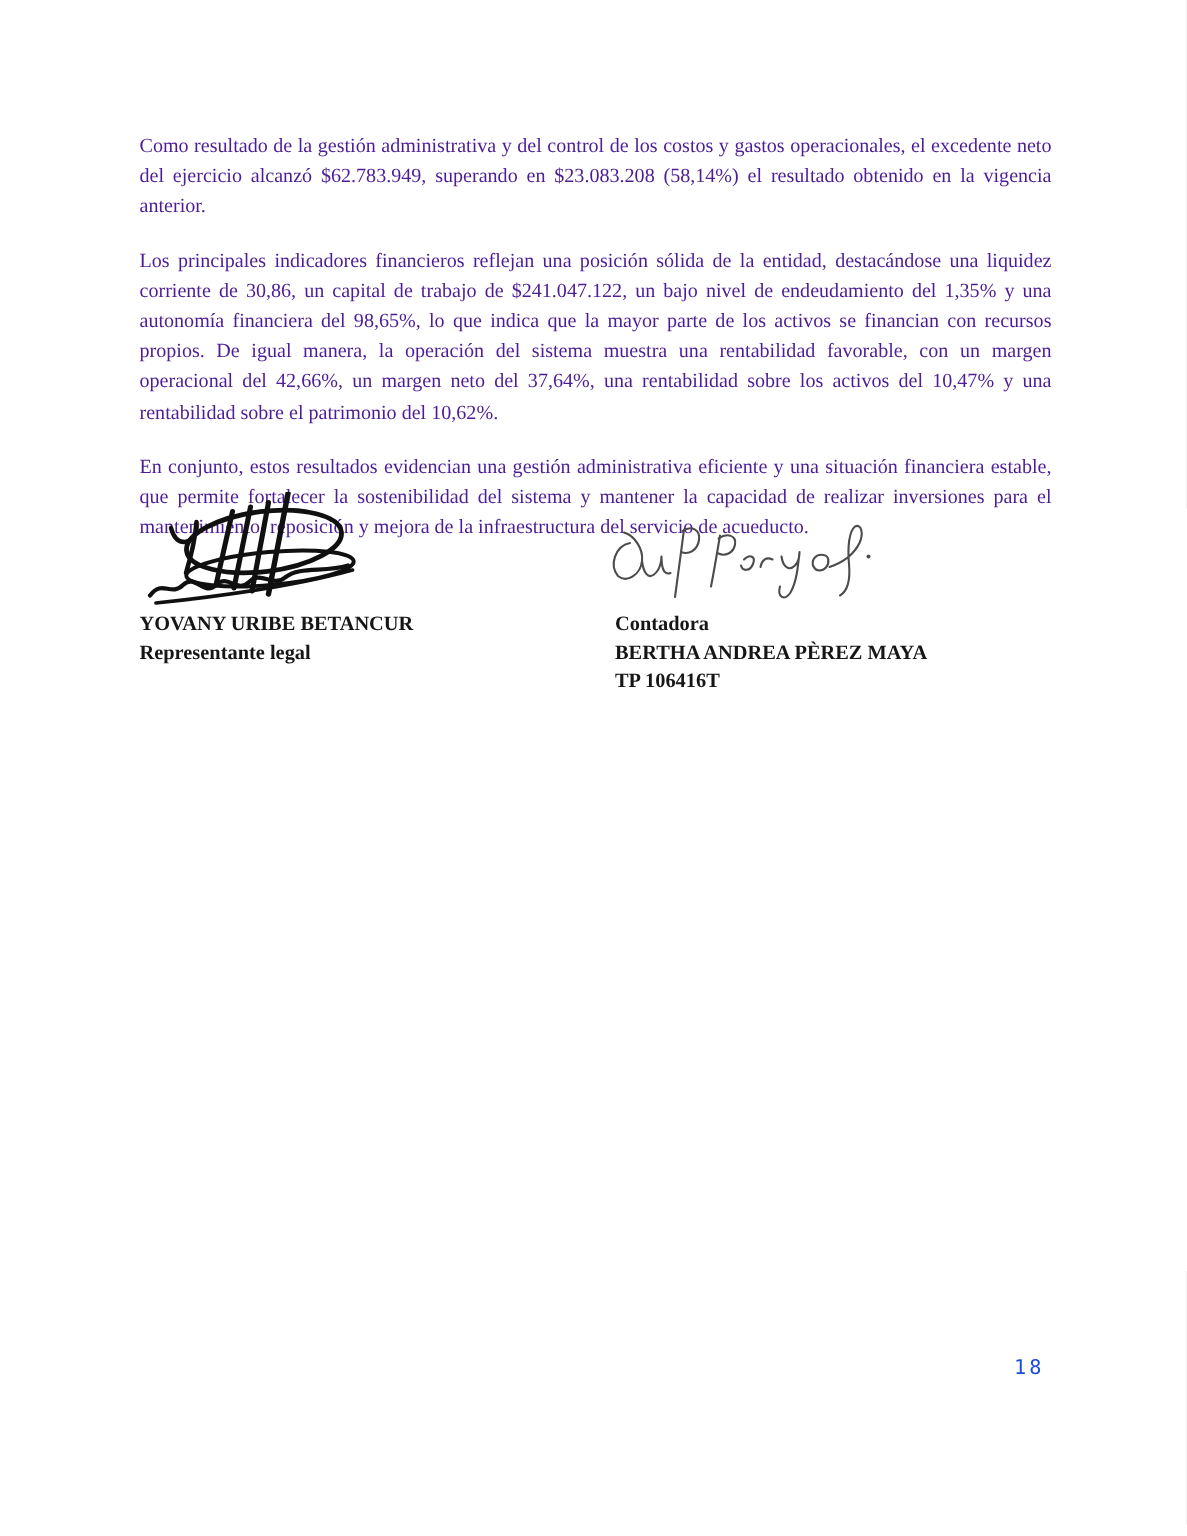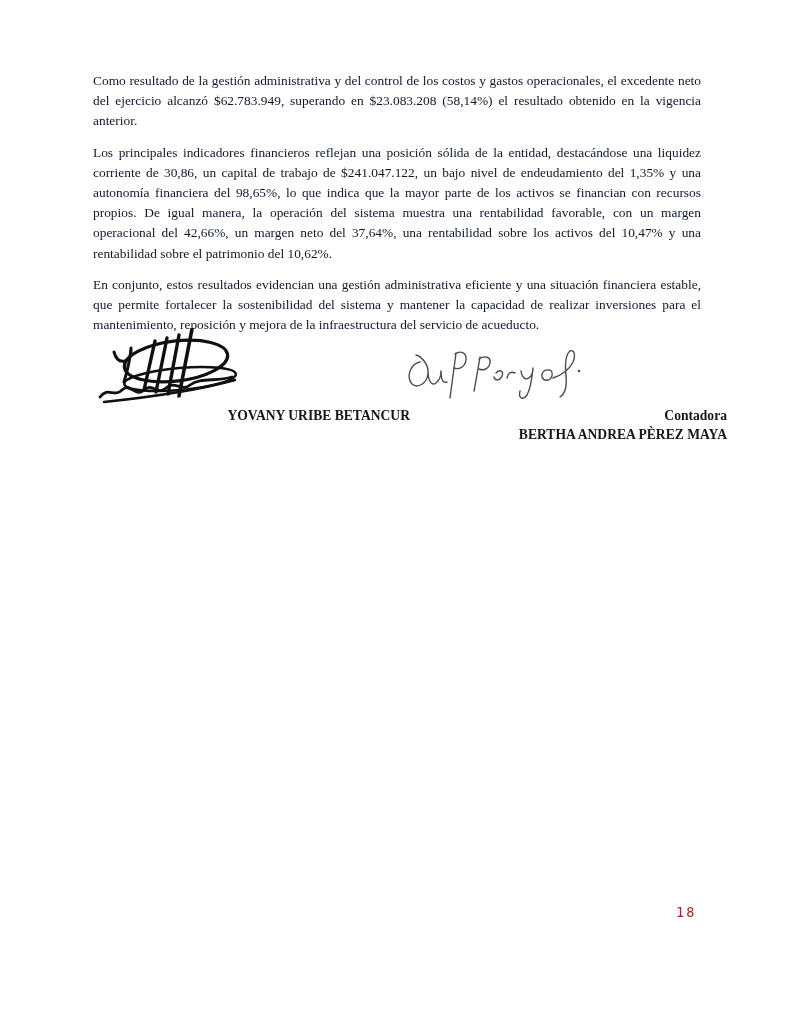--- a/index.html
+++ b/index.html
@@ -12,25 +12,25 @@
     font-family: "Liberation Serif", serif;
     color: #161616;
   }
   .content {
     position: absolute;
     left: 93px;
     top: 71px;
     width: 608px;
   }
   .content p {
-    margin: 0 0 11px 0;
+    margin: 16px 0 11px 0;
     font-size: 13.4px;
     line-height: 20.2px;
     text-align: justify;
-    color: #0f172a;
+    color: #4c1d95;
   }
   .sig-left {
     position: absolute;
     left: 92px;
     top: 328px;
     width: 152px;
     height: 78px;
   }
   .sig-right {
     position: absolute;
@@ -39,35 +39,35 @@
     width: 184px;
     height: 62px;
   }
   .sign-row {
     position: absolute;
     left: 93px;
     top: 406px;
     display: flex;
     width: 640px;
   }
-  .sign-block { width: 317px; text-align: right; }
+  .sign-block { width: 317px; }
   .sign-block .line {
     font-weight: bold;
     font-size: 13.6px;
     line-height: 19px;
     white-space: nowrap;
   }
   .page-number {
     position: absolute;
     left: 676px;
     top: 904px;
     font-family: "DejaVu Sans Mono", monospace;
     font-size: 13.5px;
     letter-spacing: 2px;
-    color: #b91c1c;
+    color: #1d4ed8;
   }
 </style>
 </head>
 <body>
 
 <div class="page">
 
   <div class="content">
     <p>Como resultado de la gestión administrativa y del control de los costos y gastos operacionales, el excedente neto del ejercicio alcanzó $62.783.949, superando en $23.083.208 (58,14%) el resultado obtenido en la vigencia anterior.</p>
     <p>Los principales indicadores financieros reflejan una posición sólida de la entidad, destacándose una liquidez corriente de 30,86, un capital de trabajo de $241.047.122, un bajo nivel de endeudamiento del 1,35% y una autonomía financiera del 98,65%, lo que indica que la mayor parte de los activos se financian con recursos propios. De igual manera, la operación del sistema muestra una rentabilidad favorable, con un margen operacional del 42,66%, un margen neto del 37,64%, una rentabilidad sobre los activos del 10,47% y una rentabilidad sobre el patrimonio del 10,62%.</p>
@@ -101,22 +101,24 @@
       <path d="M118 29 C119 36 123 39 127 35 C130 32 130 28 130 26 C129 36 128 46 124 53 C120 59 115 56 117 49"></path>
       <path d="M146 28 C141 27 138 31 139 35 C141 40 147 39 149 34 C150 30 148 28 146 28"></path>
       <path d="M150 36 C159 33 166 28 170 20 C173 13 171 7 167 9 C163 12 162 23 163 34 C164 45 162 52 157 55"></path>
       <circle cx="176" cy="29" r="1.3" fill="#4c4c4c" stroke="none"></circle>
     </g>
   </svg>
 
   <div class="sign-row">
     <div class="sign-block">
       <div class="line">YOVANY URIBE BETANCUR</div>
+      <div class="line">Representante legal</div>
     </div>
     <div class="sign-block">
       <div class="line">Contadora</div>
       <div class="line">BERTHA ANDREA PÈREZ MAYA</div>
+      <div class="line">TP 106416T</div>
     </div>
   </div>
 
   <div class="page-number">18</div>
 
 </div>
 
 </body></html>

